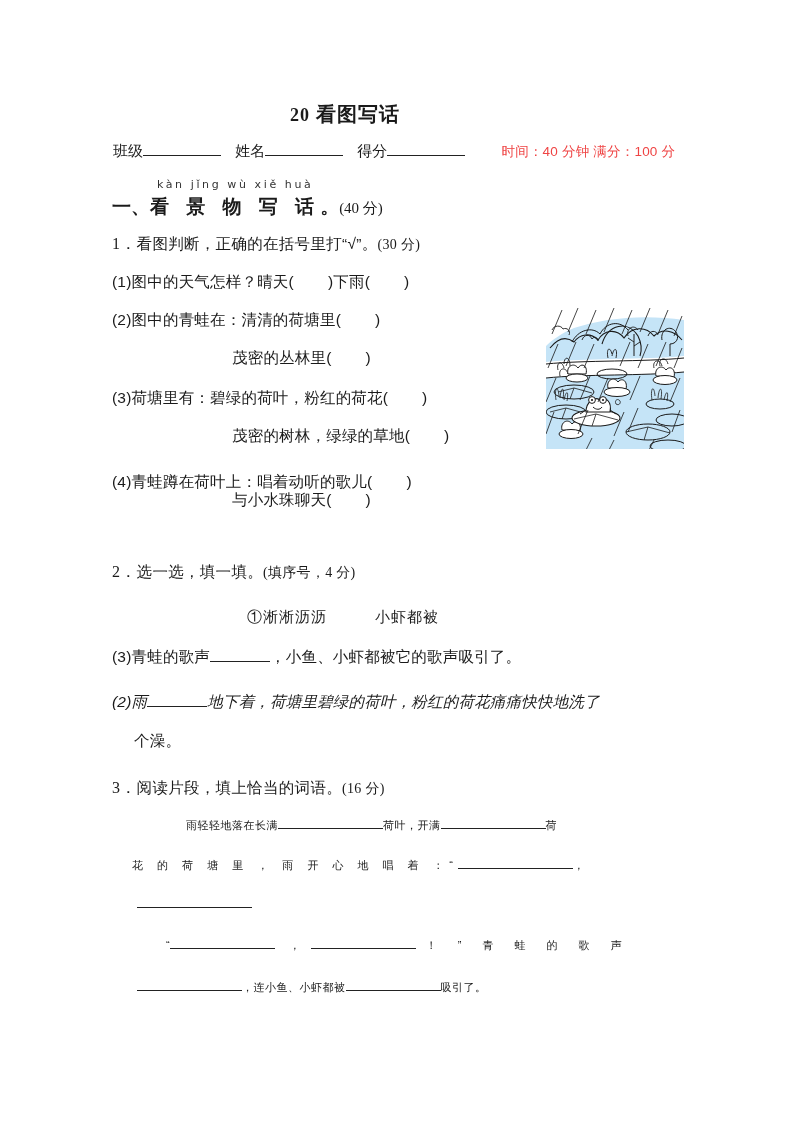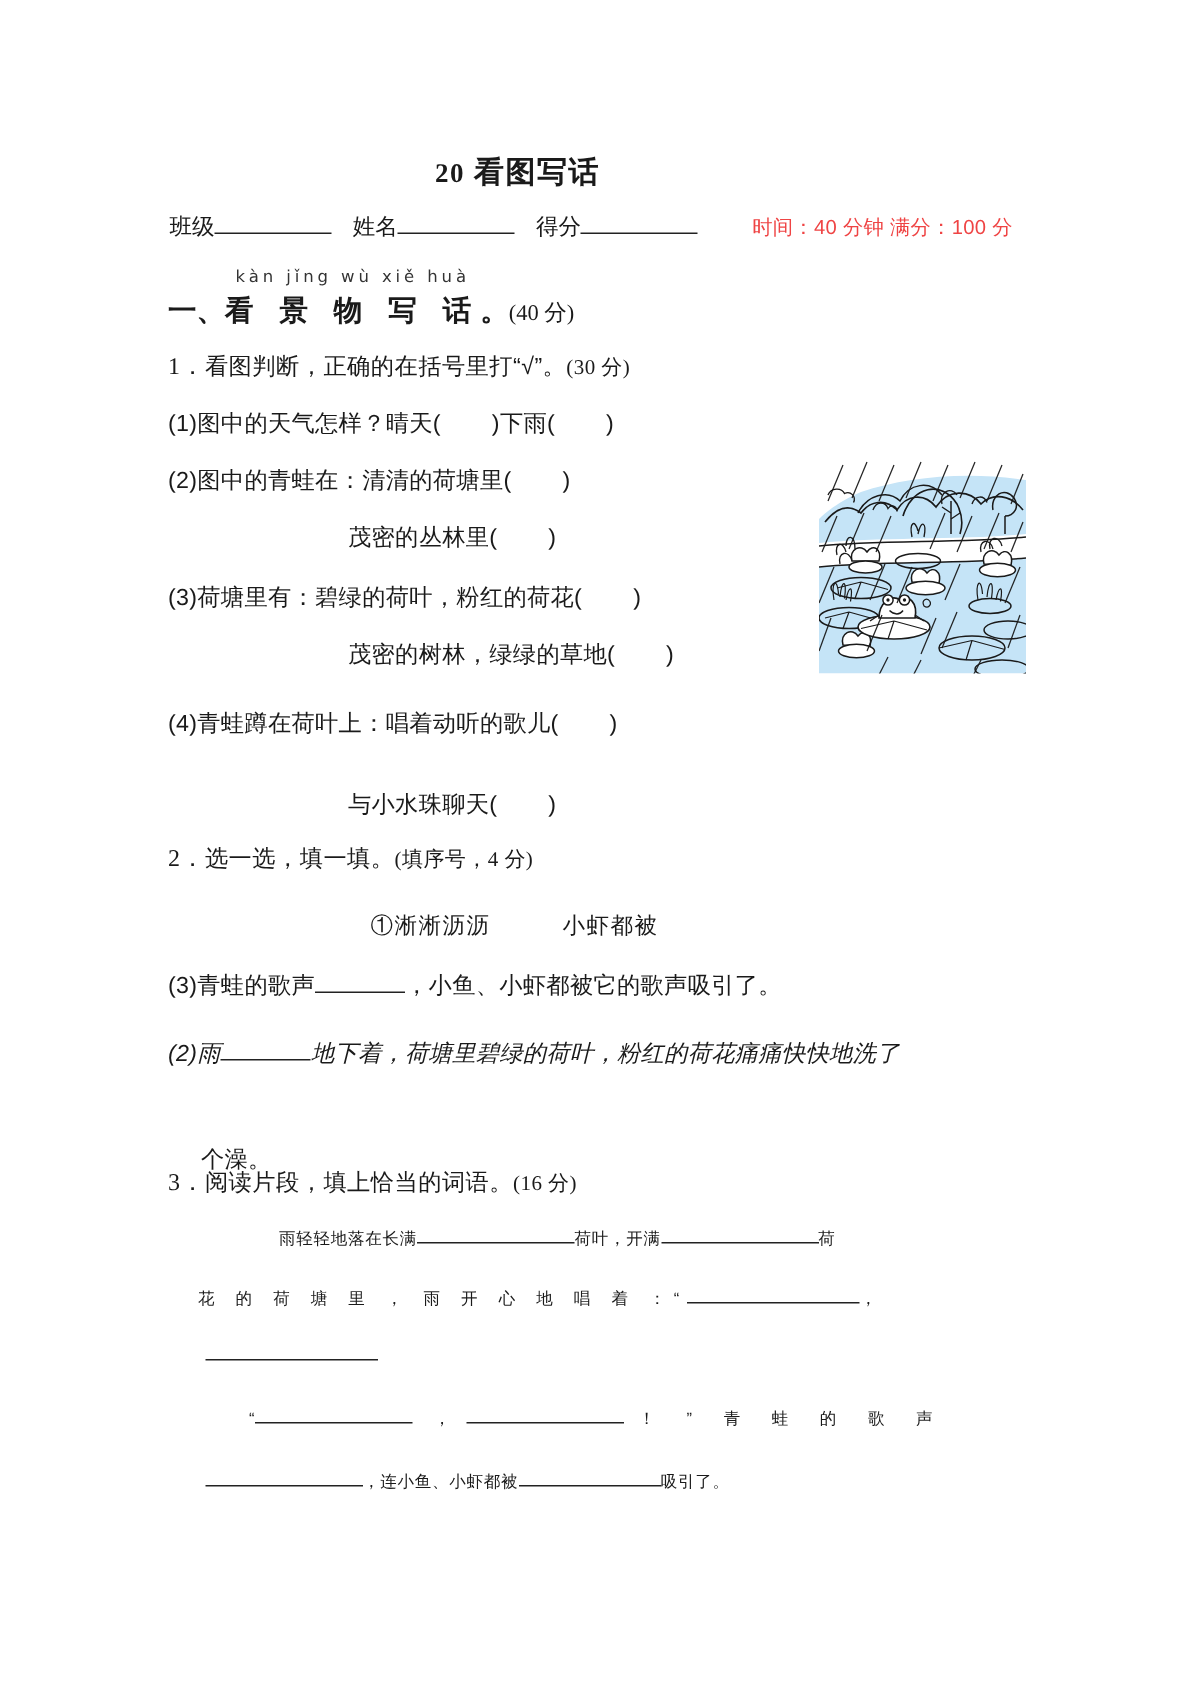--- a/index.html
+++ b/index.html
@@ -188,39 +188,39 @@
   <div class="sub" style="left:112px; top:388px;">
     <span>(3)荷塘里有：碧绿的荷叶，粉红的荷花(</span><span class="paren-gap"></span><span>)</span>
   </div>
   <div class="sub" style="left:232px; top:426px;">
     <span>茂密的树林，绿绿的草地(</span><span class="paren-gap"></span><span>)</span>
   </div>
 
   <div class="sub" style="left:112px; top:472px;">
     <span>(4)青蛙蹲在荷叶上：唱着动听的歌儿(</span><span class="paren-gap"></span><span>)</span>
   </div>
-  <div class="sub" style="left:232px; top:526px;">
+  <div class="sub" style="left:232px; top:490px;">
     <span>与小水珠聊天(</span><span class="paren-gap"></span><span>)</span>
   </div>
 
   <div class="q" style="left:112px; top:562px;">
     <span class="qn">2．</span><span>选一选，填一填。</span><span class="score">(填序号，4 分)</span>
   </div>
 
   <div class="opts">
     <span>①淅淅沥沥</span><span class="gap"></span><span>小虾都被</span>
   </div>
 
   <div class="sub" style="left:112px; top:647px;">
     <span>(3)青蛙的歌声</span><span class="bl bl-60"></span><span>，小鱼、小虾都被它的歌声吸引了。</span>
   </div>
   <div class="sub" style="left:112px; top:692px;font-style:italic;">
     <span>(2)雨</span><span class="bl bl-60"></span><span>地下着，荷塘里碧绿的荷叶，粉红的荷花痛痛快快地洗了</span>
   </div>
-  <div class="sub" style="left:134px; top:731px;margin-top:32px;">个澡。</div>
+  <div class="sub" style="left:134px; top:731px;">个澡。</div>
 
   <div class="q" style="left:112px; top:778px;">
     <span class="qn">3．</span><span>阅读片段，填上恰当的词语。</span><span class="score">(16 分)</span>
   </div>
 
   <div class="passage-line sp1" style="left:186px; top:818px;">
     <span>雨轻轻地落在长满</span><span class="bl bl-105"></span><span>荷叶，开满</span><span class="bl bl-105"></span><span>荷</span>
   </div>
 
   <div class="passage-line sp2" style="left:132px; top:858px;">

